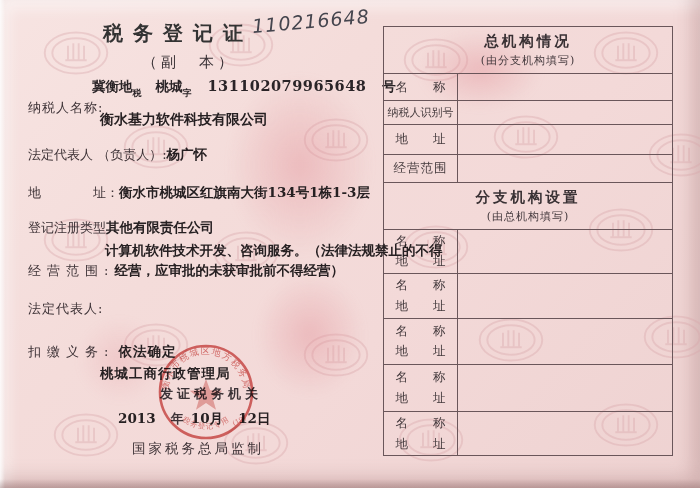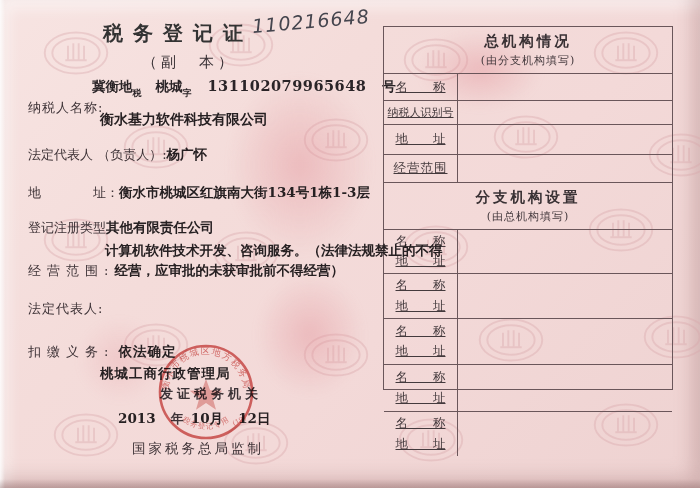--- a/index.html
+++ b/index.html
@@ -26,30 +26,30 @@
   .ls4{letter-spacing:4px;}
   .ls3{letter-spacing:3px;}
   .ls1{letter-spacing:1px;}
   
   .wm{position:absolute;width:72px;height:50px;opacity:.38;}
   
   .stain{position:absolute;border-radius:50%;pointer-events:none;
          background:radial-gradient(closest-side,rgba(225,140,148,.40),rgba(225,140,148,0) 72%);
          filter:blur(4px);}
   
-  .tbl{position:absolute;left:383px;top:26px;width:290px;height:364px;
+  .tbl{position:absolute;left:383px;top:26px;width:290px;height:430px;
        border:1px solid #6a565a;box-sizing:border-box;z-index:2;}
   .trow{display:flex;box-sizing:border-box;border-top:1px solid #6a565a;}
   .trow.first{border-top:none;}
   .thead{display:flex;flex-direction:column;justify-content:center;align-items:center;box-sizing:border-box;}
   .t-title{font-size:14.5px;font-weight:bold;letter-spacing:3px;color:#393134;}
   .t-sub{font-size:11px;color:#453a3e;margin-top:2px;letter-spacing:1px;}
   .tlabel{width:74px;box-sizing:border-box;border-right:1px solid #6a565a;
           display:flex;align-items:center;justify-content:center;
-          font-size:12.5px;color:#443a3d;text-decoration:underline;}
+          font-size:12.5px;color:#443a3d;}
   .tlabel.small{font-size:11px;letter-spacing:0;}
   .tvalue{flex:1;}
   .tpairlab{flex-direction:column;justify-content:space-evenly;align-items:center;}
   
   .seal{position:absolute;left:128px;top:314px;width:156px;height:156px;
         opacity:.82;mix-blend-mode:multiply;z-index:6;}
   .seal-ring{fill:none;stroke:#cf4f4c;stroke-width:2.6px;}
   .seal-star{fill:#d05a55;opacity:.55;}
   .seal-arc{font-size:9px;fill:#cf4f4c;letter-spacing:1.5px;opacity:.9;}
   .seal-bot{font-size:7.5px;fill:#cf4f4c;letter-spacing:1px;opacity:.85;}

